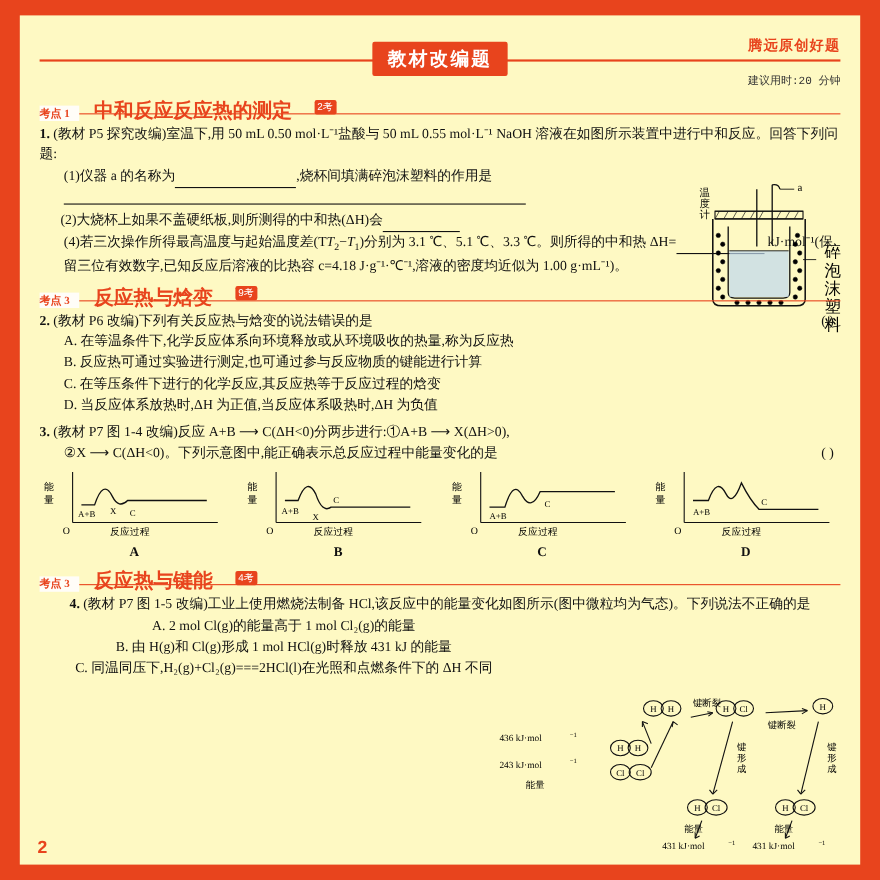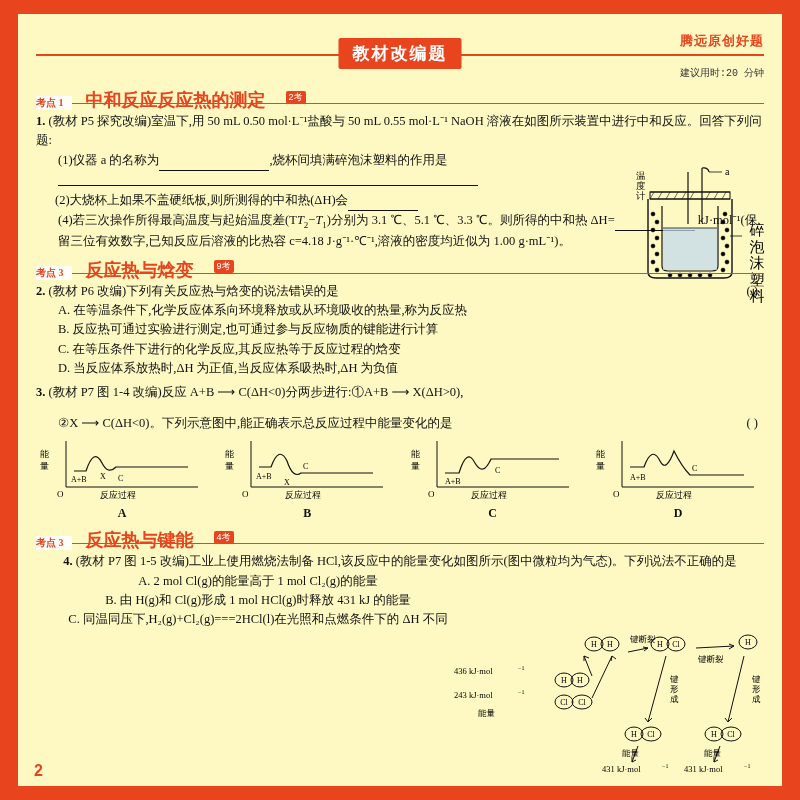--- a/index.html
+++ b/index.html
@@ -43,21 +43,21 @@
     display:inline-block;background:#e8441d;color:#fff;font-size:9px;
     padding:0 3px;border-radius:2px;vertical-align:super;margin-left:20px;
     font-family:"Liberation Sans",sans-serif;
   }
   
   .q{font-size:12.5px;line-height:1.55;color:#111;margin-top:5px;position:relative;}
   .qnum{font-weight:bold;}
   .qbody{display:inline;}
   .sub{margin-left:22px;}
   .opt{margin-left:22px;}
-  .indent{margin-left:12px;margin-top:12px;}
+  .indent{margin-left:12px;}
   .blank{display:inline-block;border-bottom:1px solid #111;}
   sub{font-size:9px;}
   
   .fig-appar{
     position:absolute;right:2px;top:152px;width:150px;height:120px;
   }
   .lbl-vert{
     position:absolute;font-size:9.5px;line-height:1.05;width:11px;text-align:left;
   }
   

